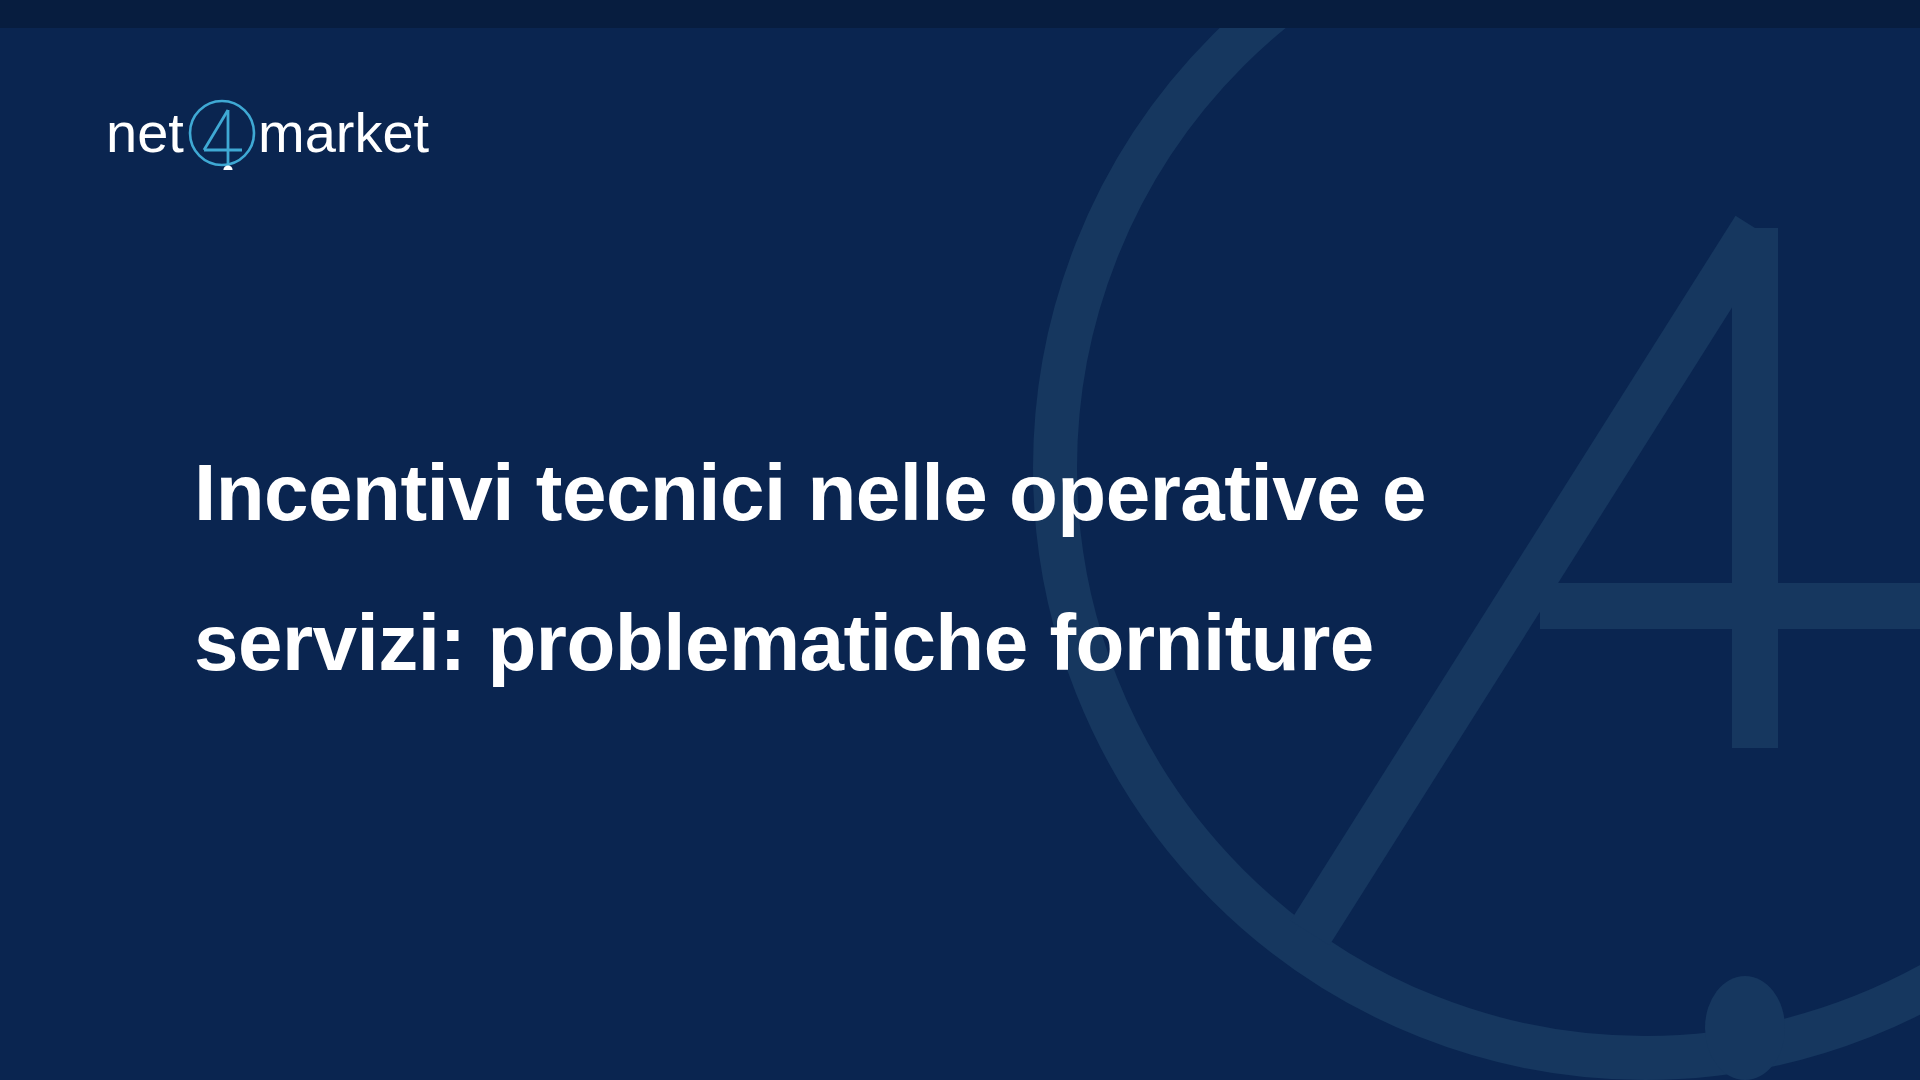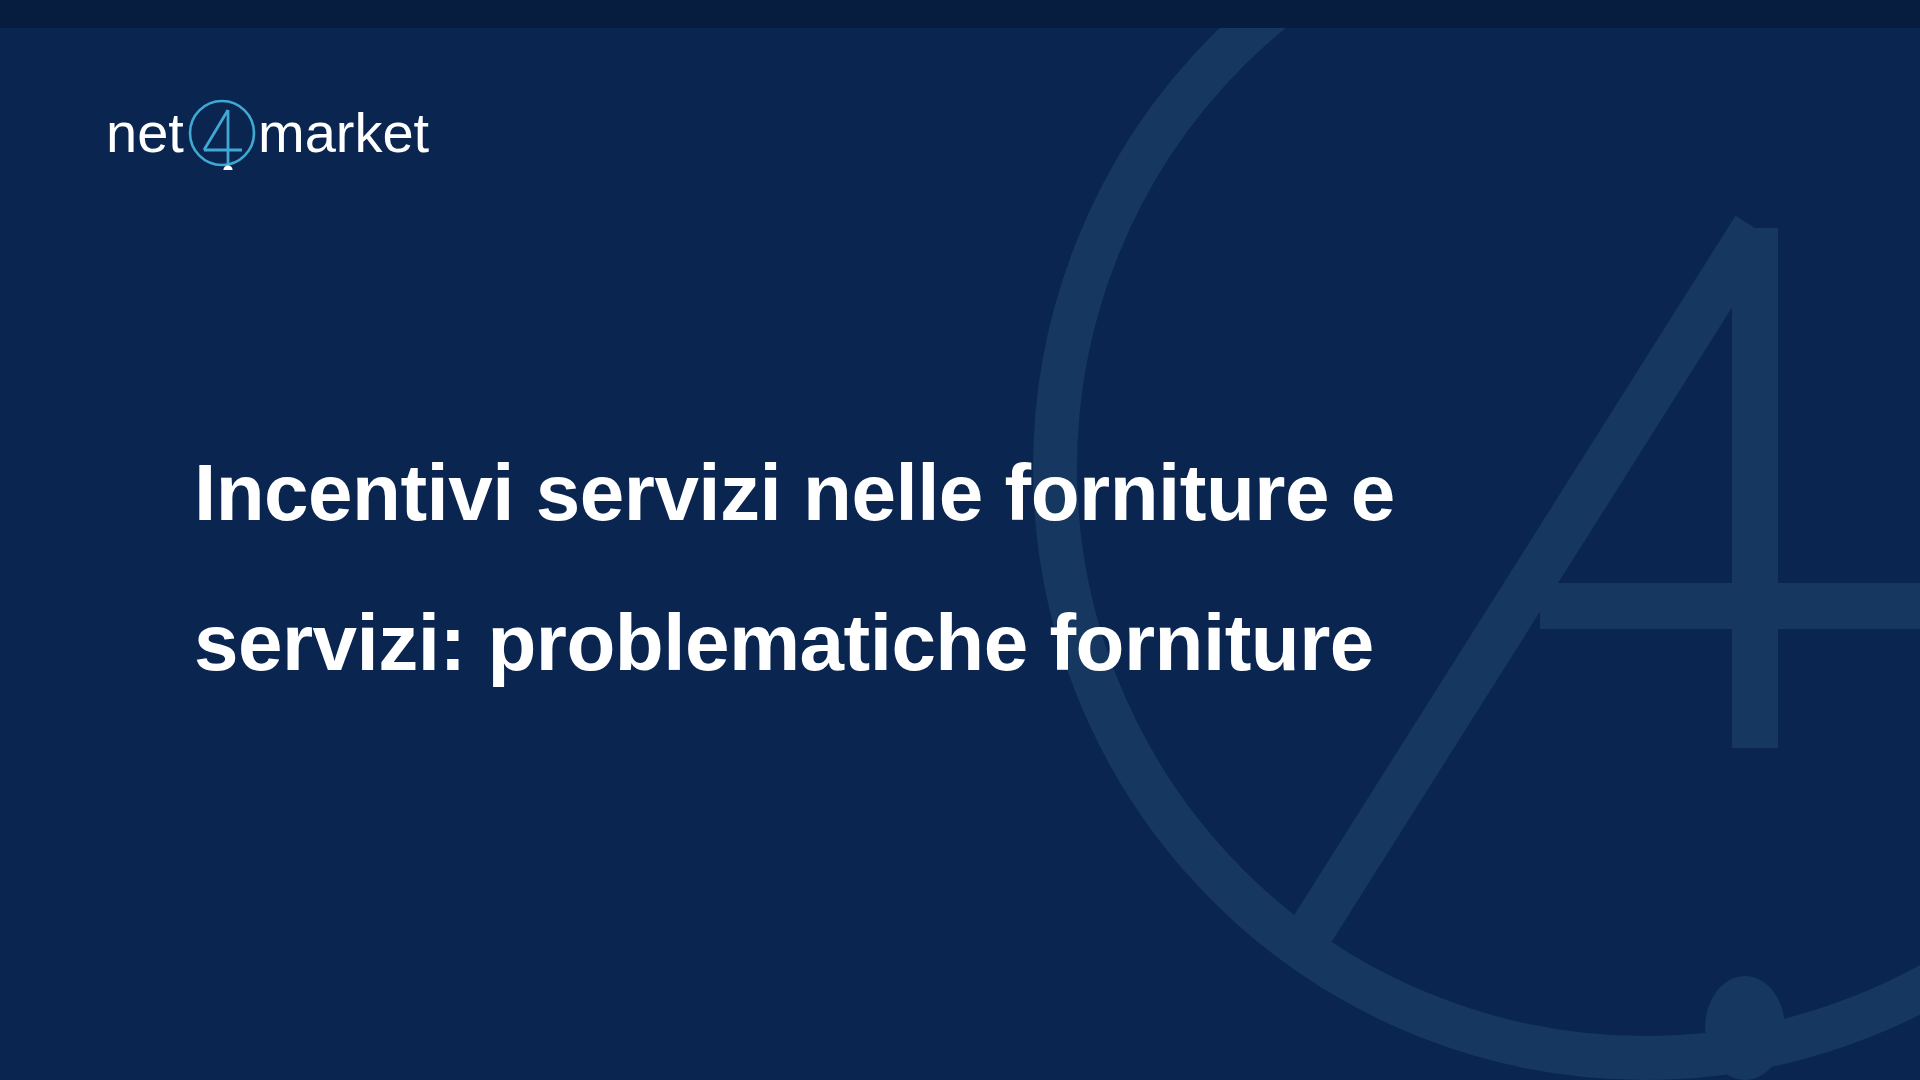--- a/index.html
+++ b/index.html
@@ -90,17 +90,17 @@
       <path d="M122 18 L98 58" fill="none" stroke="#3fa9d4" stroke-width="2.8"></path>
       <path d="M122 18 L122 74" fill="none" stroke="#3fa9d4" stroke-width="2.8"></path>
       <path d="M98 58 L136 58" fill="none" stroke="#3fa9d4" stroke-width="2.8"></path>
       <circle cx="122" cy="78" r="4.6" fill="#ffffff"></circle>
     </g>
 
     <text x="152" y="60" fill="#ffffff" font-family="Liberation Sans, sans-serif" font-size="56" font-weight="300" letter-spacing="0">market</text>
   </svg>
 
   <div id="title-block">
-    <div class="title-line" style="color: rgb(255, 255, 255);">Incentivi servizi nelle forniture e</div>
+    <div class="title-line" style="color: rgb(255, 255, 255);">Incentivi tecnici nelle operative e</div>
     <div class="title-line" style="color: rgb(255, 255, 255);">servizi: problematiche forniture</div>
   </div>
 
 </div>
 
 </body></html>

